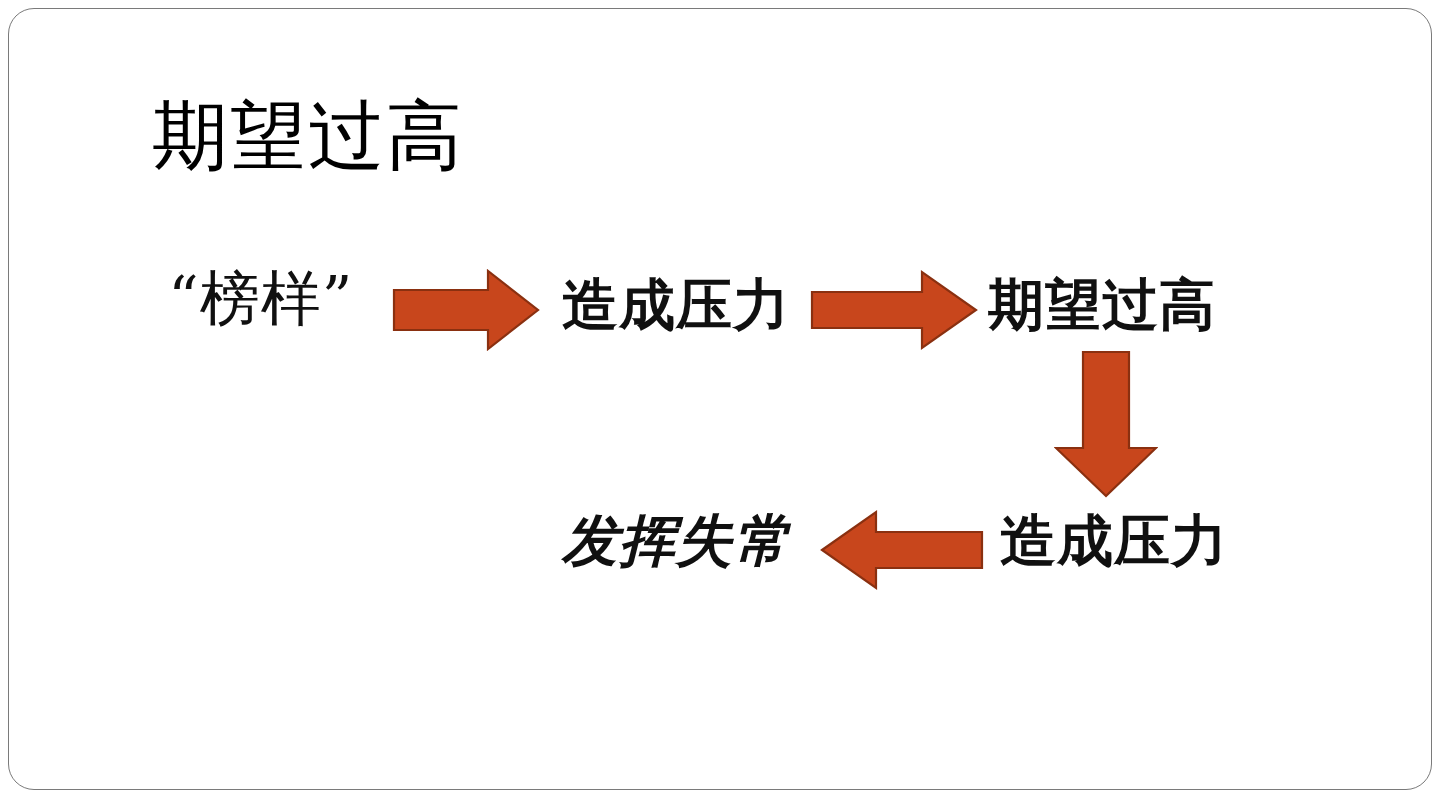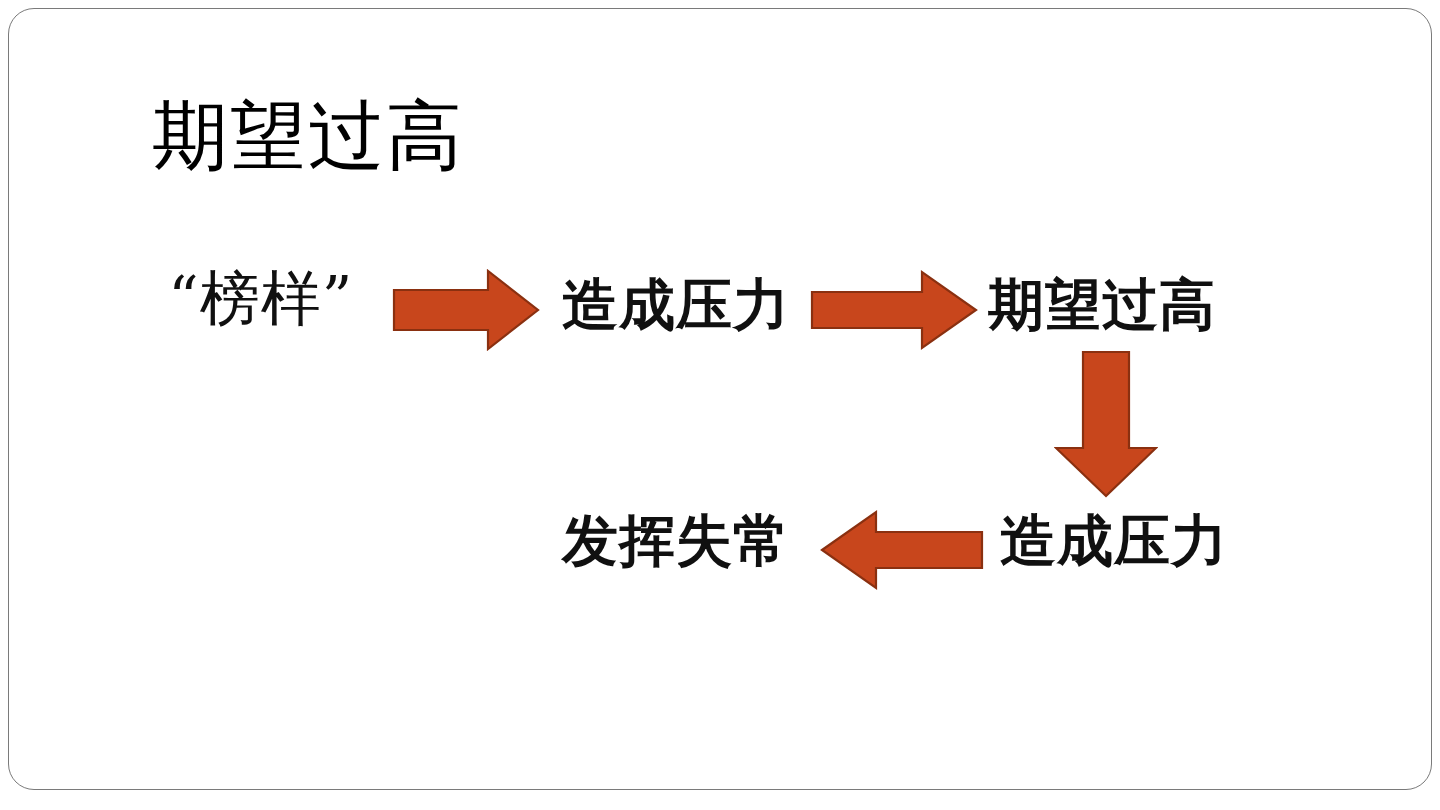--- a/index.html
+++ b/index.html
@@ -65,21 +65,21 @@
   .node-bold {
     font-weight: 700;
     font-size: 56px;
     letter-spacing: 1px;
   }
 
   
   .node-role     { left: 168px; top: 268px; }
   .node-overload { left: 562px; top: 276px; }
   .node-pressure { left: 988px; top: 276px; }
-  .node-perform  { left: 562px; top: 512px; }
+  .node-perform  { left: 562px; top: 512px; font-style: italic; }
   .node-confid   { left: 1000px; top: 512px; }
 
   
   .arrow {
     position: absolute;
   }
   .arrow svg { display: block; }
 
   .arrow-right-1 { left: 392px; top: 268px;  width: 148px; height: 84px; }
   .arrow-right-2 { left: 810px; top: 268px;  width: 168px; height: 84px; }

